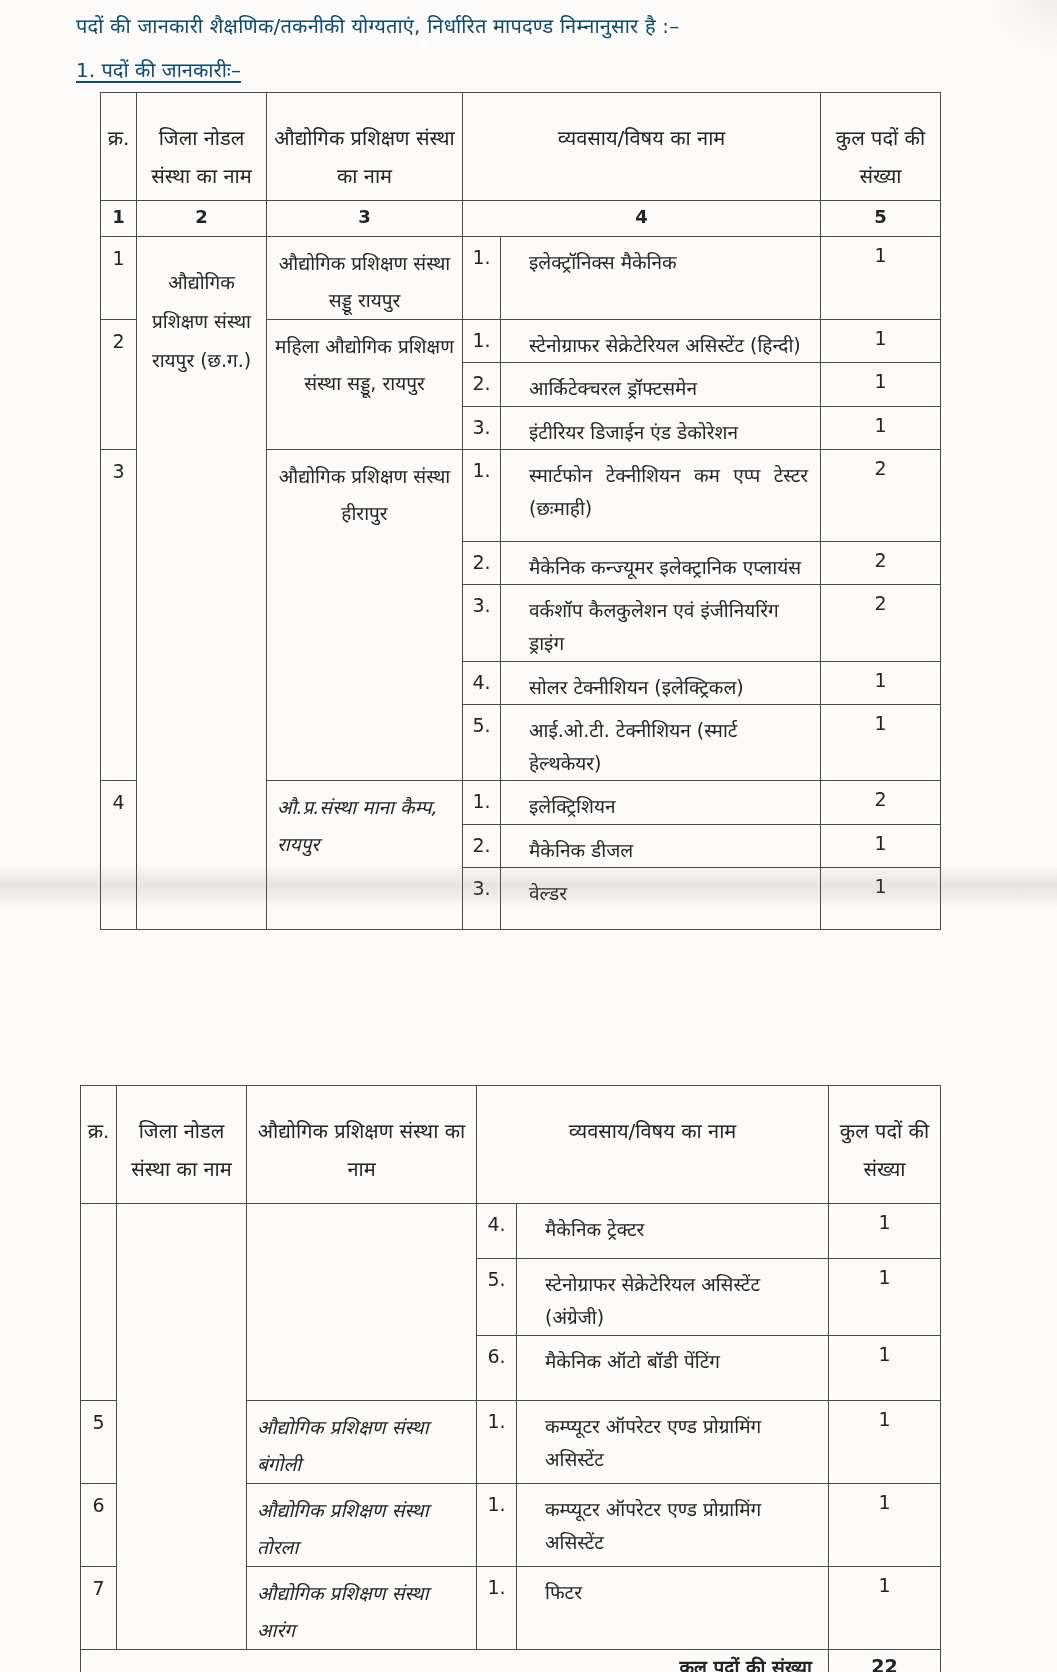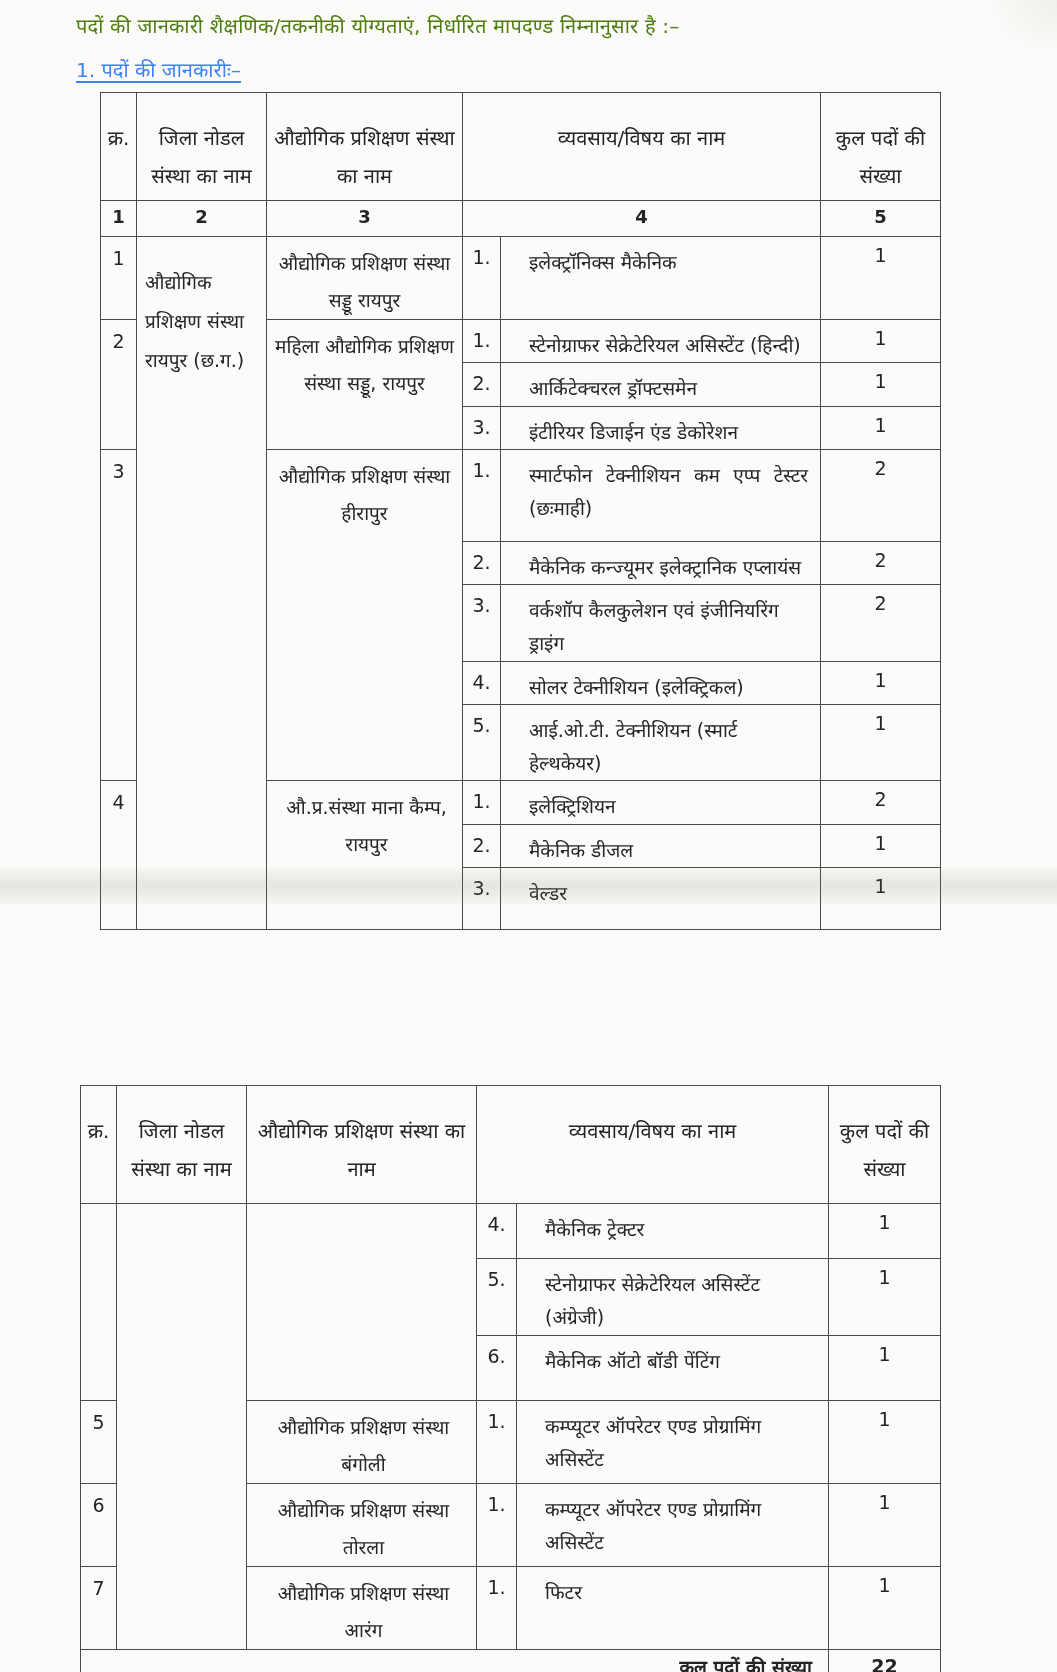--- a/index.html
+++ b/index.html
@@ -10,25 +10,25 @@
   }
   .page {
     position:relative;
     width:1057px;
     height:1672px;
     background:#fcfbf9;
     overflow:hidden;
   }
   .intro {
     position:absolute; left:76px; top:12px; width:900px;
-    font-size:20px; color:#4d7c0f; letter-spacing:0.2px;
+    font-size:20px; color:#0c4a6e; letter-spacing:0.2px;
   }
   .section-heading {
     position:absolute; left:76px; top:56px;
-    font-size:20px; color:#3b82f6;
+    font-size:20px; color:#0c4a6e;
     text-decoration:underline;
     text-underline-offset:4px;
   }
   table.t {
     position:absolute;
     border-collapse:collapse;
     table-layout:fixed;
     background:transparent;
   }
   .t1 { left:100px; top:92px;  width:840px; }
@@ -48,28 +48,28 @@
     font-weight:500;
   }
   tr.num td {
     text-align:center;
     font-weight:600;
     font-size:18px;
     padding-top:5px;
   }
   td.sn { text-align:center; padding-top:10px; font-size:19px; }
   td.district {
-    padding:26px 8px 4px 8px;
+    text-align:center; padding:26px 8px 4px 8px;
     line-height:2.05; font-size:19px;
   }
   td.inst {
     text-align:center; padding:8px 6px 0 6px;
     line-height:1.95; font-size:19px;
   }
-  td.inst-left { text-align:center; padding-left:10px; }
+  td.inst-left { text-align:left; padding-left:10px;font-style:italic; }
   td.tno { text-align:center; padding-top:9px; font-size:18px; }
   td.tname {
     text-align:left; padding:9px 12px 0 28px;
     line-height:1.75; font-size:19px;
   }
   td.tname.justify { text-align:justify;margin-top:39px; }
   td.cnt { text-align:center; padding-top:7px; font-size:17px; font-weight:500; }
   td.total-label {
     text-align:right; padding:4px 16px 0 0;
     font-size:20px; font-weight:600; border-top-style:solid;

